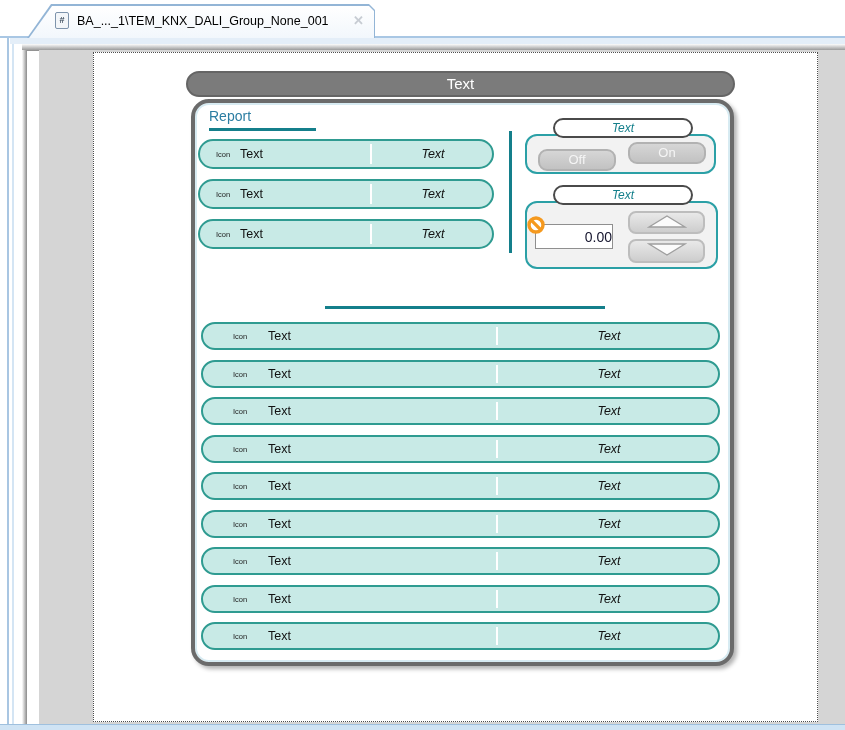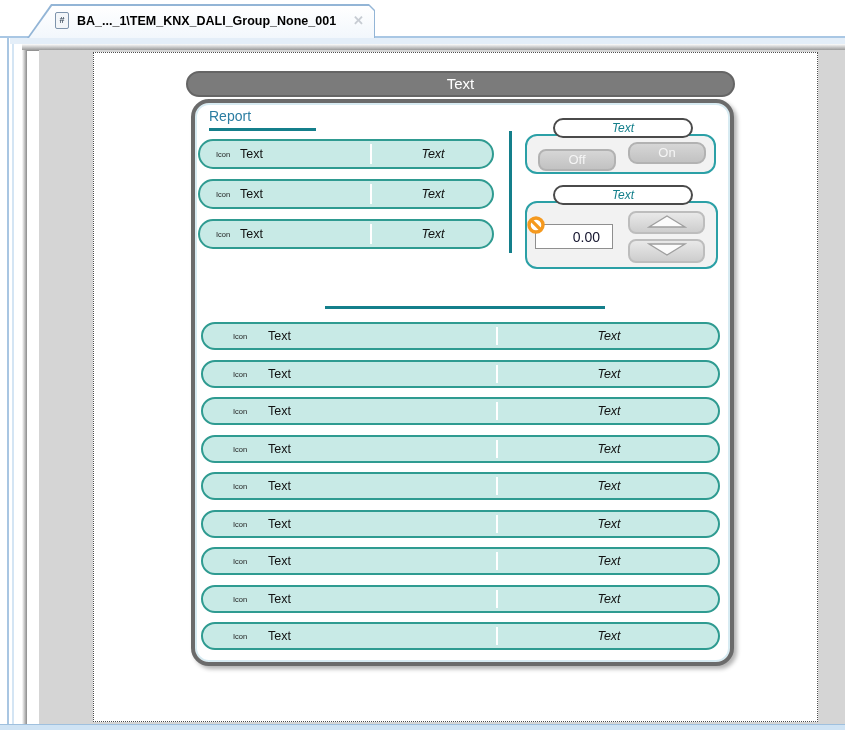--- a/index.html
+++ b/index.html
@@ -12,21 +12,21 @@
   .tab-border { position:absolute; left:27px; top:4px; width:348px; height:34px; background:#93b5d6;
     clip-path: polygon(24px 0, 342px 0, 348px 6px, 348px 34px, 0 34px); }
   .tab-fill { position:absolute; left:29px; top:6px; width:345px; height:32px;
     background:linear-gradient(#ffffff,#f2f7fc);
     clip-path: polygon(23px 0, 340px 0, 345px 5px, 345px 32px, 0 32px); }
   .tab-content { position:absolute; left:29px; top:6px; width:345px; height:30px; }
   .doc-icon { position:absolute; left:26px; top:6px; width:14px; height:17px; background:#f3f6f9;
     border:1px solid #7e94ac; border-radius:2px; font-size:9px; line-height:15px; text-align:center;
     color:#3a4a5a; font-weight:bold; }
   .tab-title { position:absolute; left:48px; top:0; height:30px; line-height:30px; font-size:12.5px;
-    font-weight:bold; color:#000000; white-space:nowrap; }
+    font-weight:normal; color:#000000; white-space:nowrap; }
   .tab-close { position:absolute; right:10px; top:0; height:30px; line-height:30px; font-size:13px;
     font-weight:bold; color:#c7ccd3; cursor:pointer; }
 
   
   .blue-line-a { position:absolute; left:7px; top:38px; width:2px; height:692px; background:#a9c6e2; }
   .blue-line-b { position:absolute; left:12px; top:38px; width:2px; height:692px; background:#d4e5f4; }
   .subtop { position:absolute; left:10px; top:38px; width:835px; height:6px; background:#e4eef8; }
   .frame-top { position:absolute; left:22px; top:44px; width:823px; height:7px;
     background:linear-gradient(#fdfdfd,#8a8a8a); }
   .frame-left { position:absolute; left:22px; top:50px; width:5px; height:676px;
@@ -69,21 +69,21 @@
     border-radius:10px; color:#147f8b; font-size:12px; font-style:italic; text-align:center;
     line-height:16px; z-index:3; }
 
   .gray-btn { position:absolute; width:78px; height:22px; border-radius:9px;
     background:linear-gradient(#d6d6d6,#c2c2c2); border:2px solid #b2b2b2; color:#f5f5f5;
     font-size:13px; text-align:center; line-height:18px; font-family:"Liberation Sans", sans-serif; }
   .spin-btn { position:absolute; left:534px; width:77px; border-radius:8px;
     background:linear-gradient(#e9e9e9,#cdcdcd); border:2px solid #bdbdbd; display:flex;
     align-items:center; justify-content:center; }
   .value-box { position:absolute; left:441px; top:171px; width:78px; height:25px; background:#ffffff;
-    border:1px solid #8f8f8f; font-size:14px; color:#15152e; text-align:right; padding-right:12px;
+    border:1px solid #8f8f8f; font-size:14px; color:#15152e; text-align:right; padding-right:0;
     font-family:"Liberation Sans", sans-serif; }
   .no-entry { position:absolute; left:433px; top:163px; width:18px; height:18px; z-index:4; }
 </style>
 </head>
 <body>
 
 <div class="window">
 
   <div class="tabbar">
     <div class="tabline"></div>
@@ -128,21 +128,21 @@
         <span class="icon-lbl">Icon</span>
         <span class="row-name">Text</span>
         <span class="row-div"></span>
         <span class="row-val">Text</span>
       </div>
 
       <div class="teal-vdiv"></div>
 
       <div class="group-box" style="left:431px; top:81px; width:191px; height:40px;"></div>
       <div class="group-pill" style="left:459px; top:65px;">Text</div>
-      <div class="gray-btn" style="left:444px; top:96px;border-radius:8px;">Off</div>
+      <div class="gray-btn" style="left:444px; top:96px;">Off</div>
       <div class="gray-btn" style="left:534px; top:89px;">On</div>
 
       <div class="group-box" style="left:431px; top:148px; width:193px; height:68px;"></div>
       <div class="group-pill" style="left:459px; top:132px;">Text</div>
       <input class="value-box" value="0.00" style="">
       <div class="no-entry">
         <svg width="18" height="18" viewBox="0 0 18 18">
           <circle cx="9" cy="9" r="7" fill="#ffffff" stroke="#f5991e" stroke-width="3.4"></circle>
           <line x1="4.4" y1="4.4" x2="13.6" y2="13.6" stroke="#f5991e" stroke-width="3.4"></line>
         </svg>

